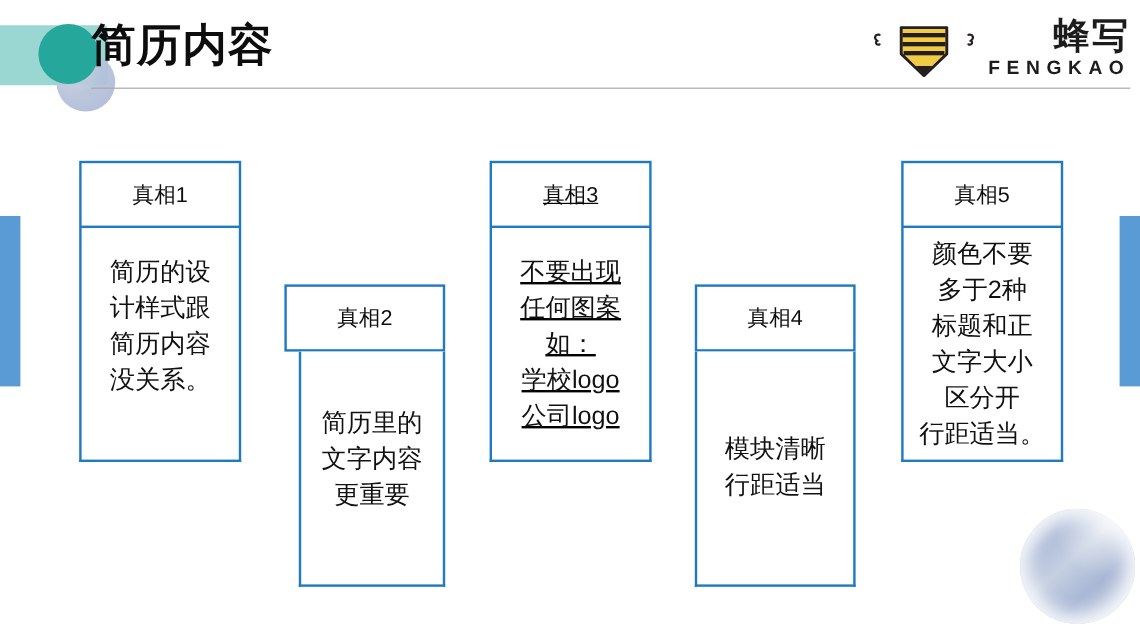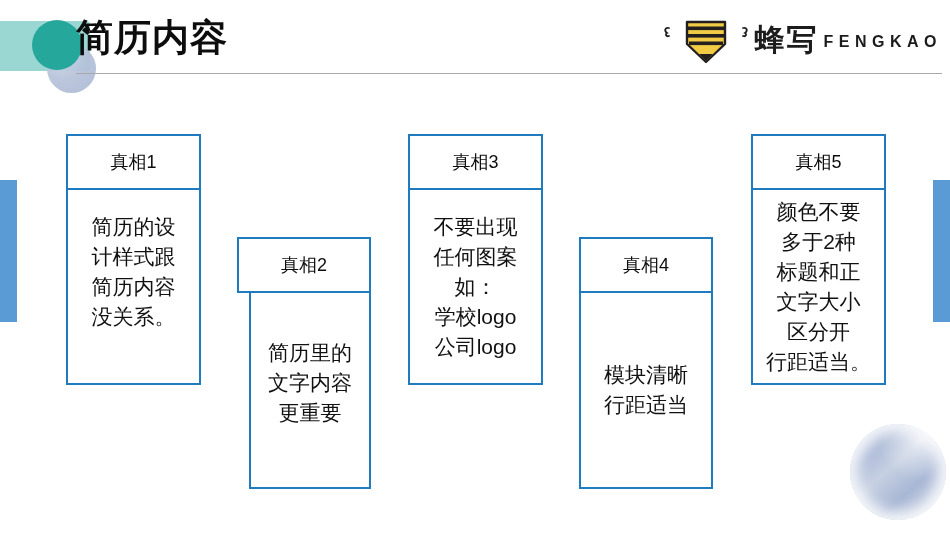--- a/index.html
+++ b/index.html
@@ -74,22 +74,22 @@
     position: absolute;
     right: 8px;
     top: 16px;
     display: flex;
     align-items: center;
     gap: 6px;
   }
   .logo-mark { width: 86px; height: 48px; display:block; }
   .logo-text-wrap {
     display: flex;
-    flex-direction: row;
-    align-items: center;
+    flex-direction: column;
+    align-items: flex-end;
     line-height: 1;
   }
   .logo-cn {
     font-size: 30px;
     font-weight: bold;
     color: #1c1c1c;
     letter-spacing: 2px;
     font-family: "DejaVu Sans", "Liberation Sans", sans-serif;
   }
   .logo-en {
@@ -158,21 +158,21 @@
     line-height: 30px;
     color: #111111;
     padding: 4px 6px;
     white-space: pre-line;
     background: #ffffff;
   }
 
   
   #box-1 { left: 66px;  top: 134px; width: 135px; height: 251px; }
   #box-2 { left: 237px; top: 237px; width: 134px; height: 252px; border-radius: 32px; }
-  #box-3 { left: 408px; top: 134px; width: 135px; height: 251px; }
+  #box-3 { left: 408px; top: 134px; width: 135px; height: 251px; text-decoration: underline; }
   #box-4 { left: 579px; top: 237px; width: 134px; height: 252px; justify-content: flex-end; }
   #box-5 { left: 751px; top: 134px; width: 135px; height: 251px; border-radius: 11px; }
 
   
   #box-1 .truth-body { align-items: center; padding-bottom: 34px; }
   #box-2 .truth-body { align-items: center; padding-bottom: 18px; margin-left: 12px; }
   #box-3 .truth-body { align-items: center; }
   #box-4 .truth-body { align-items: center; }
   #box-5 .truth-body { align-items: center; padding-bottom: 4px; text-align: center; }
 </style>

